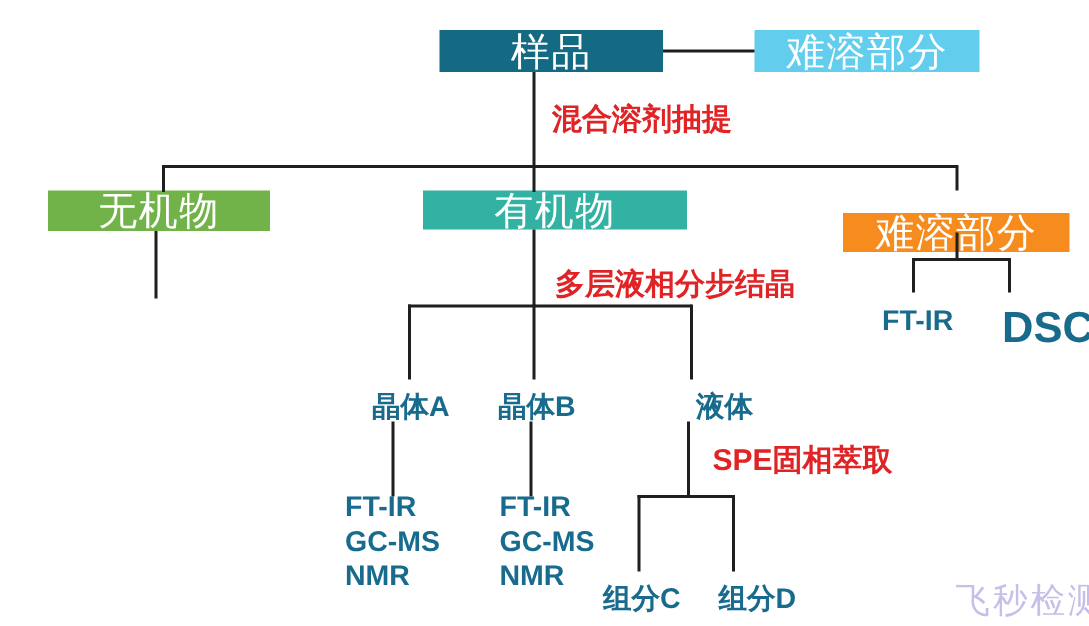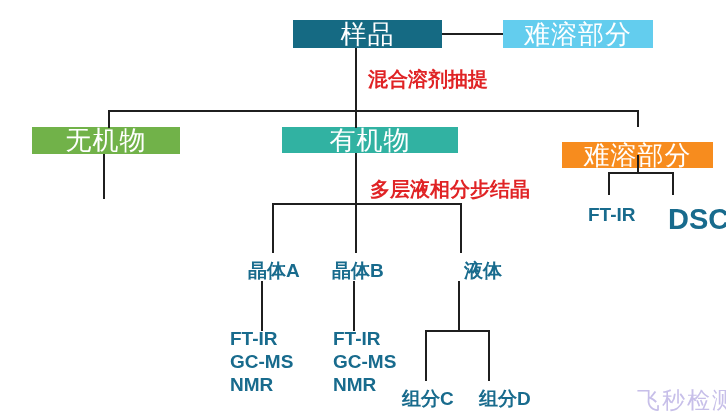--- a/index.html
+++ b/index.html
@@ -89,20 +89,21 @@
   <div class="vline" style="left:425px;top:330px;height:51px;"></div>
   <div class="vline" style="left:488px;top:330px;height:51px;"></div>
 
   <div class="vline" style="left:637px;top:155px;height:18px;"></div>
   <div class="hline" style="left:608px;top:172px;width:65px;"></div>
   <div class="vline" style="left:608px;top:172px;height:23px;"></div>
   <div class="vline" style="left:672px;top:172px;height:23px;"></div>
 
   <div class="proc" style="left:368px;top:66px;text-align:right;">混合溶剂抽提</div>
   <div class="proc" style="left:370px;top:176px;">多层液相分步结晶</div>
+  <div class="proc" style="left:475px;top:293px;">SPE固相萃取</div>
 
 
   <div class="lbl" style="left:332px;top:258px;">晶体B</div>
   <div class="lbl" style="left:248px;top:258px;">晶体A</div>
   <div class="lbl" style="left:438px;top:258px;margin-left:26px;">液体</div>
 
   <div class="mlist" style="left:230px;top:327px;">
     <span class="lbl-item">FT-IR</span>
     <span class="lbl-item">GC-MS</span>
     <span class="lbl-item">NMR</span>

